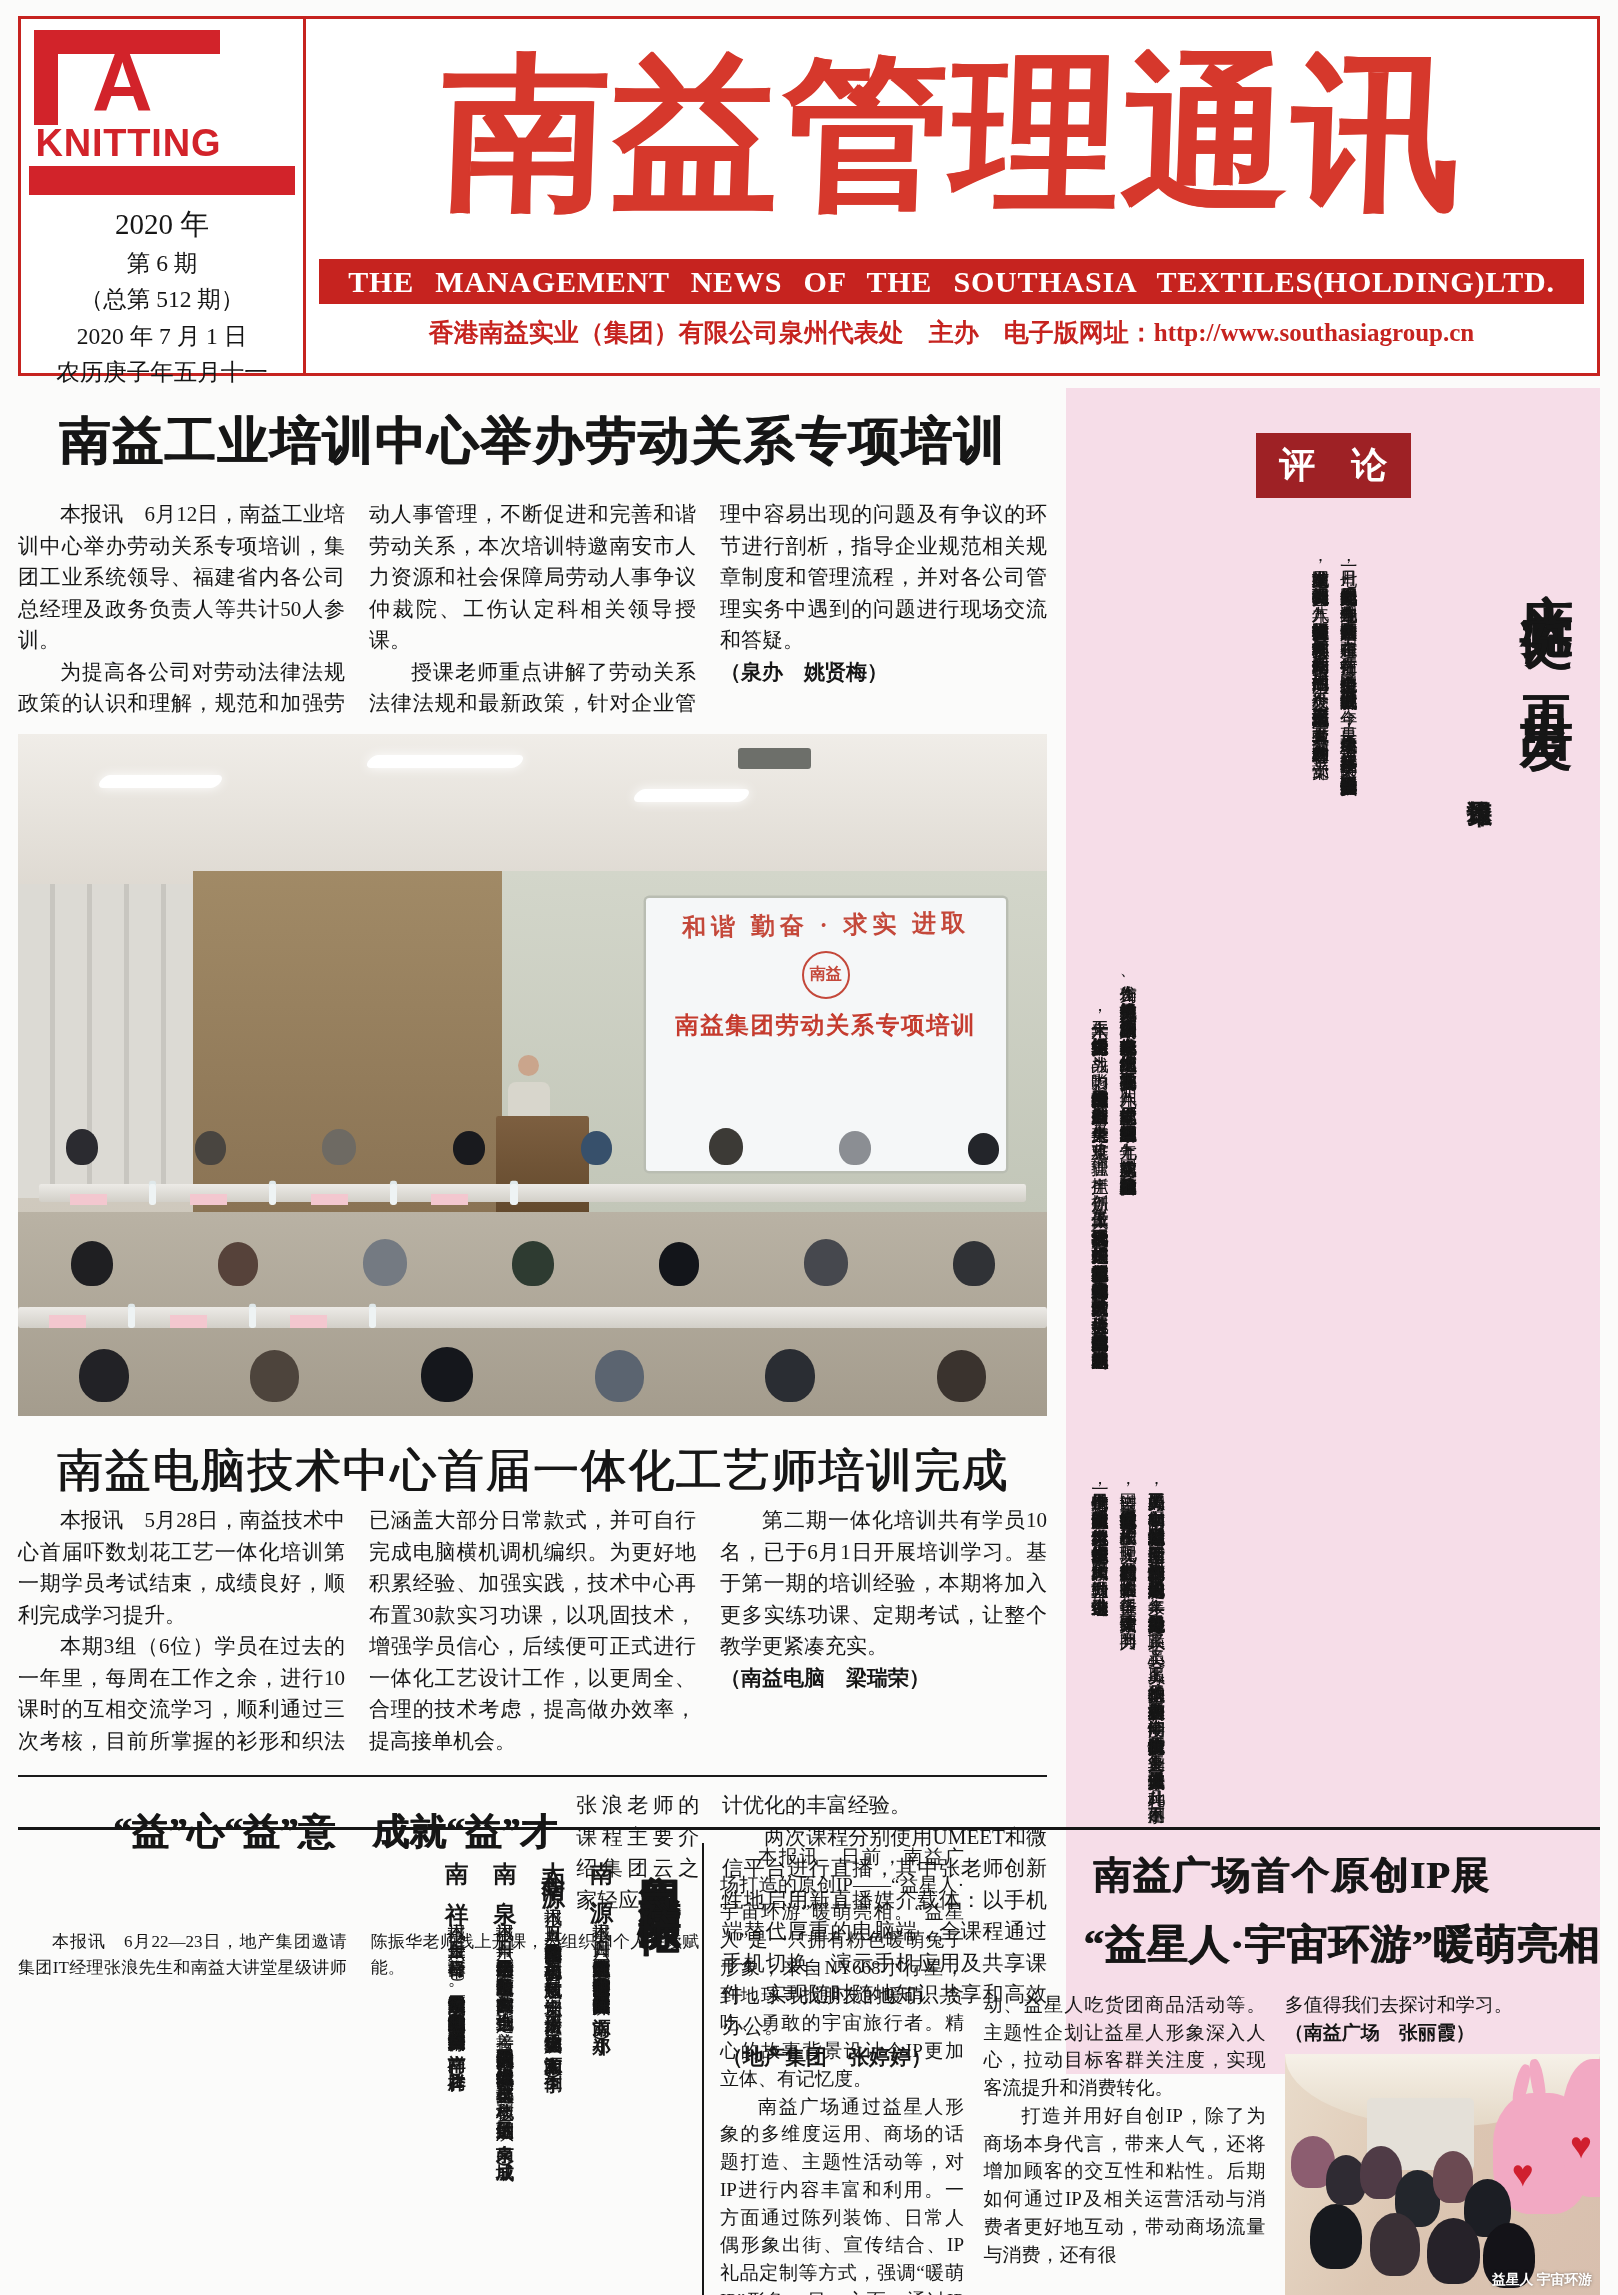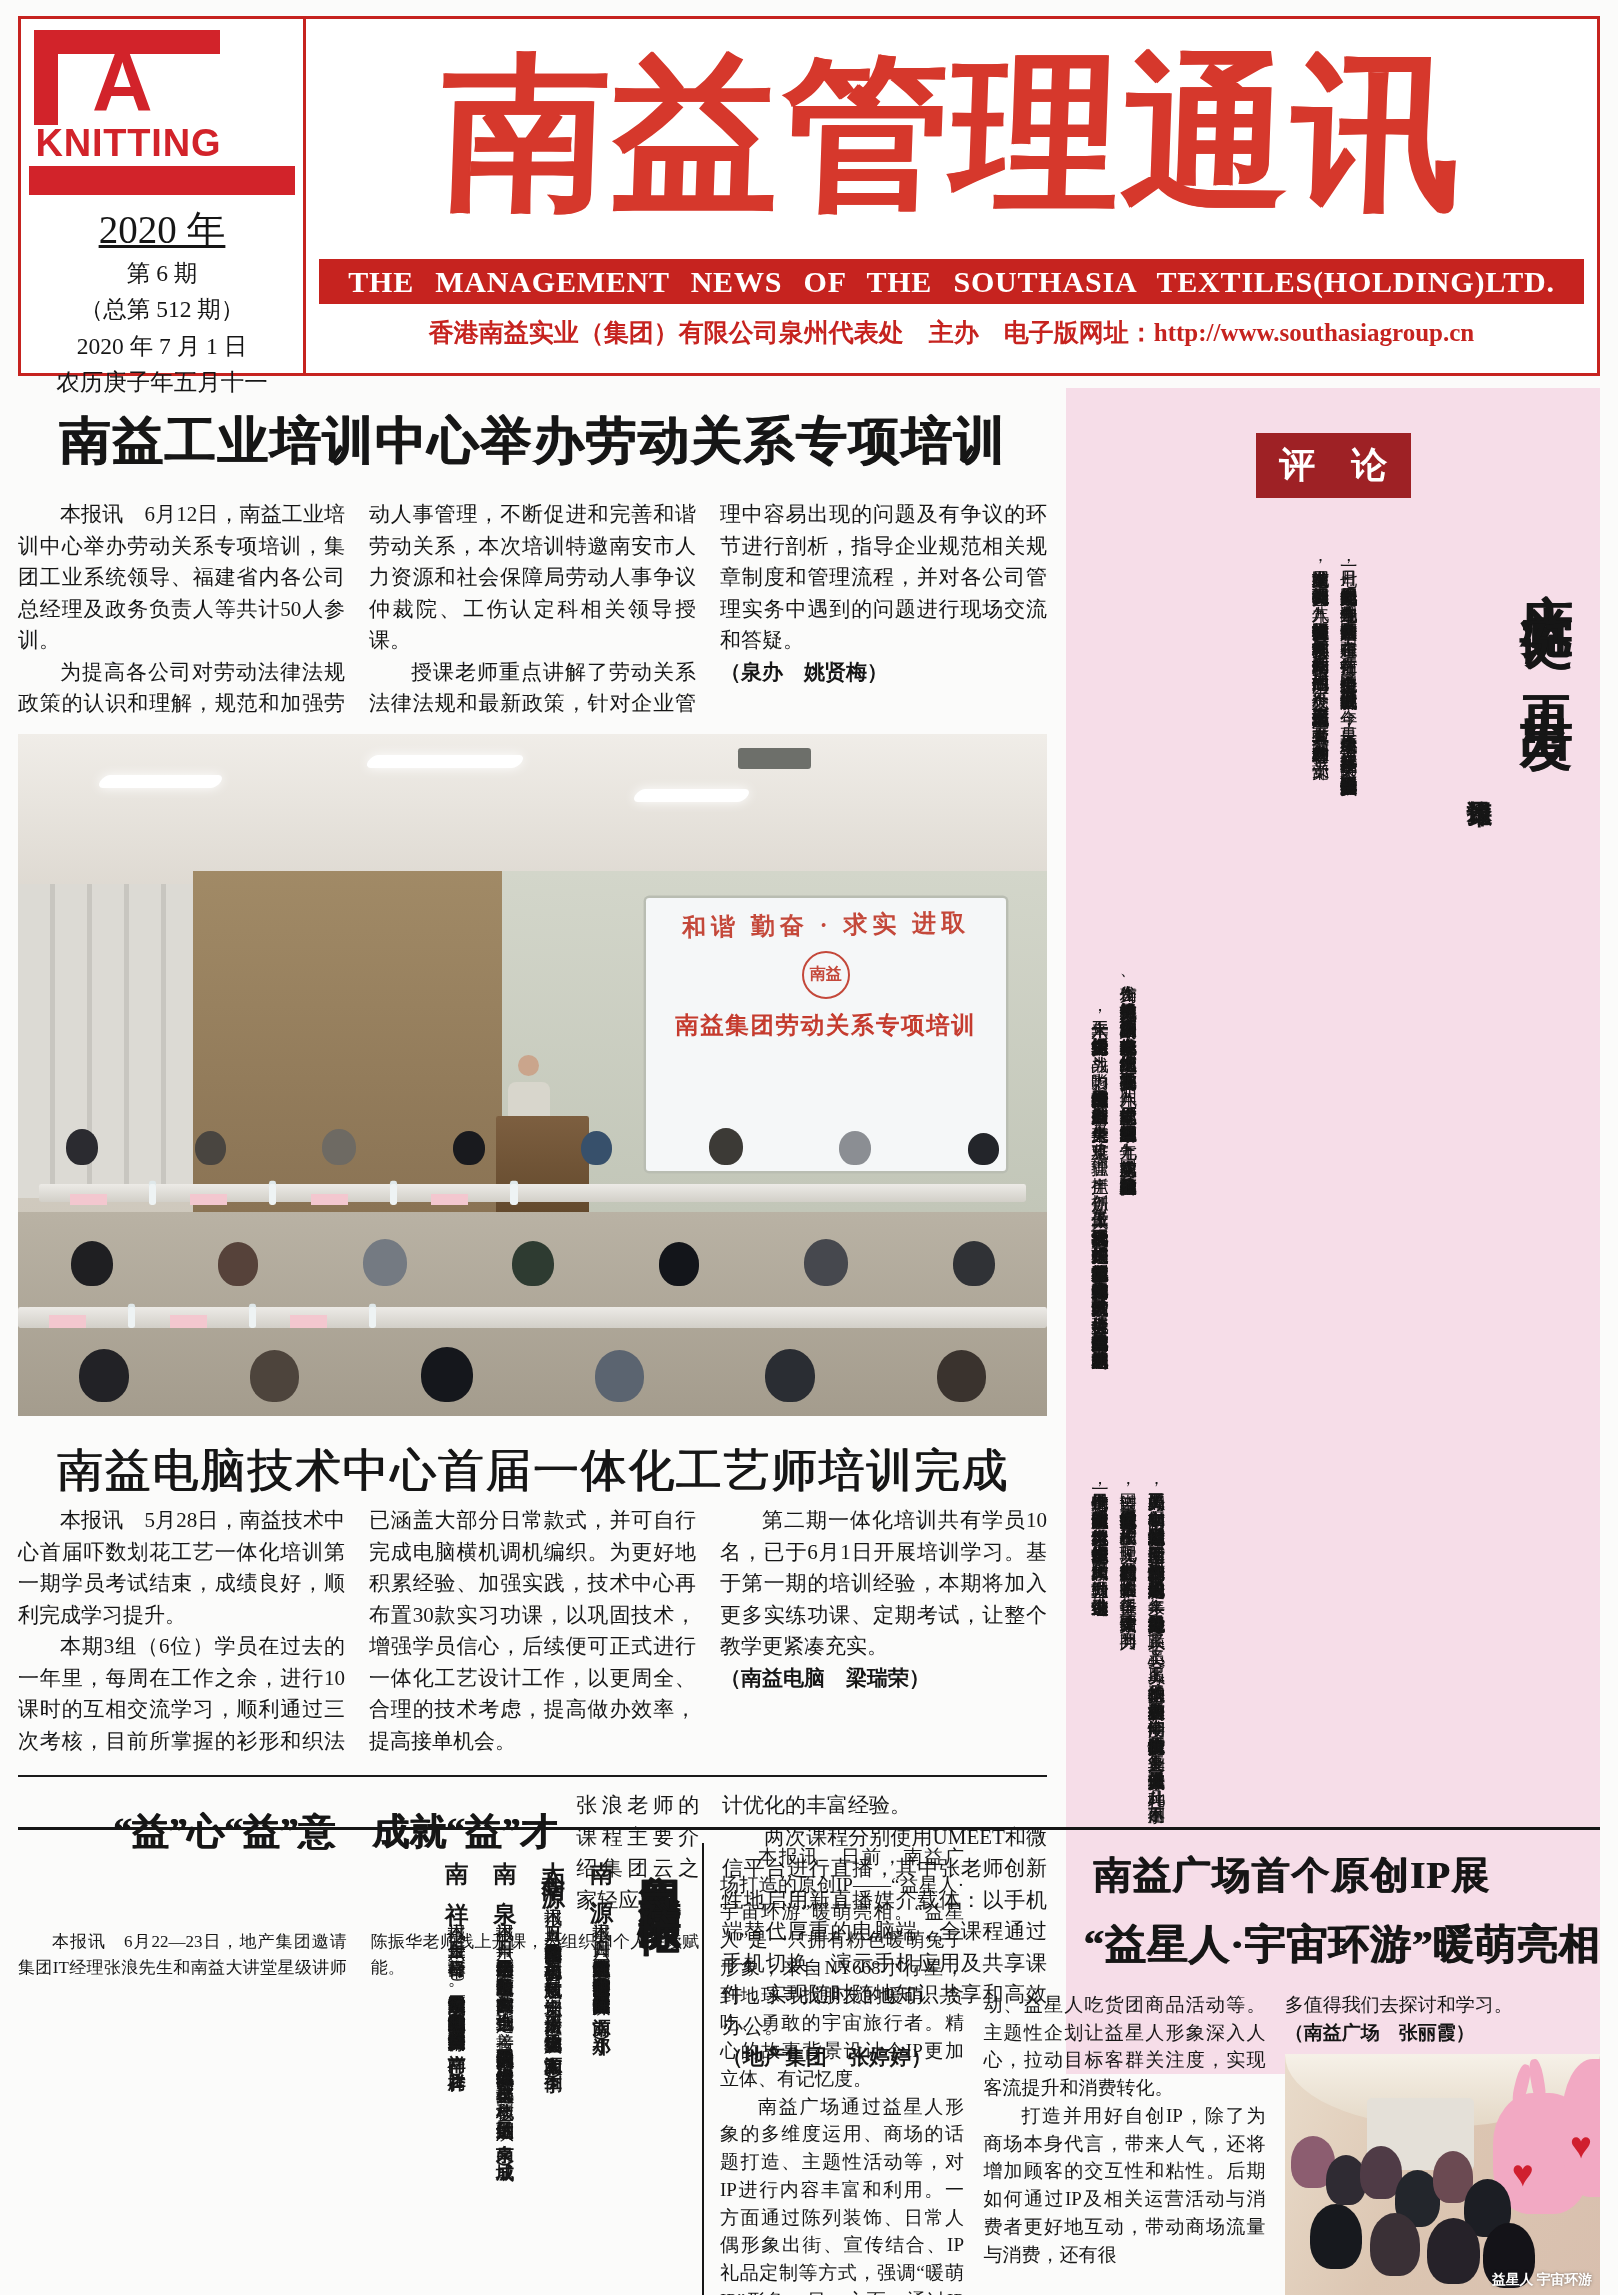--- a/index.html
+++ b/index.html
@@ -9,21 +9,21 @@
   
   .header{position:absolute;left:18px;top:16px;right:18px;height:354px;border:3.2px solid #c6231f;display:flex;background:#fff;}
   .mast-left{width:285px;border-right:3.2px solid #c6231f;box-sizing:border-box;padding:8px 8px 0 8px;}
   .logo{position:relative;height:168px;background:#fff;}
   .lg-bar-top{position:absolute;left:4.9px;top:3.2px;width:186px;height:24px;background:#d2232a;}
   .lg-bar-side{position:absolute;left:4.9px;top:3.2px;width:24px;height:95px;background:#d2232a;}
   .lg-a{position:absolute;left:63px;top:13px;font-family:"Liberation Sans",sans-serif;font-weight:900;font-size:84px;color:#d2232a;line-height:1;}
   .lg-knit{position:absolute;left:6.5px;top:95px;font-family:"Liberation Sans",sans-serif;font-weight:900;font-size:38px;color:#d2232a;letter-spacing:0.8px;}
   .lg-bar-bot{position:absolute;left:0;bottom:0;width:100%;height:29px;background:#d2232a;}
   .dl{text-align:center;font-size:23.5px;line-height:1.0;margin-top:13px;}
-  .dl.year{font-size:39px;margin-top:14.6px;text-decoration:underline;}
+  .dl.year{font-size:29px;margin-top:14.6px;}
   .mast-right{flex:1;display:flex;flex-direction:column;min-width:0;}
   .m-title{height:240px;line-height:231px;text-align:center;font-size:167px;font-weight:900;color:#d6382c;letter-spacing:3.2px;transform:skewX(-2deg);text-shadow:1.6px 0 0 #d6382c;white-space:nowrap;}
   .m-band{margin:0 13px;height:45px;background:#c6231f;color:#fff;text-align:center;font-size:30px;font-weight:700;line-height:45px;word-spacing:13px;letter-spacing:0.8px;}
   .m-pub{flex:1;color:#c6231f;font-weight:700;font-size:25px;text-align:center;line-height:57px;white-space:nowrap;}
 
   
   .main{position:absolute;left:18px;top:388px;right:18px;display:flex;gap:19.4px;}
   .left-col{width:1029px;}
   .h-big{font-size:51px;font-weight:900;text-align:center;letter-spacing:1.6px;margin:19.4px 0 22.7px;text-shadow:1.2px 0 0 #161616;}
   .h-big2{font-size:46px;font-weight:400;text-align:center;letter-spacing:1.6px;margin:24px 0 3px;text-shadow:1.2px 0 0 #161616;}

